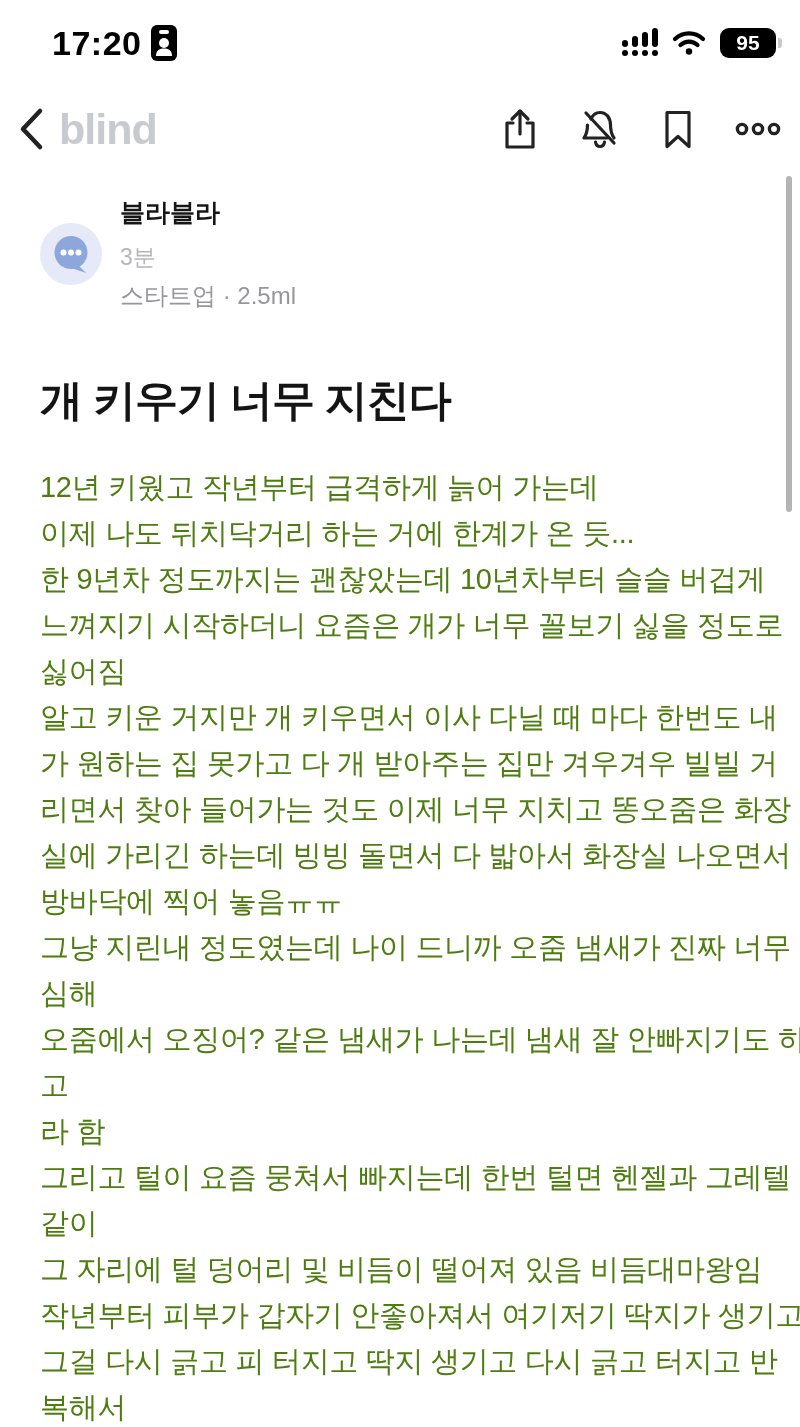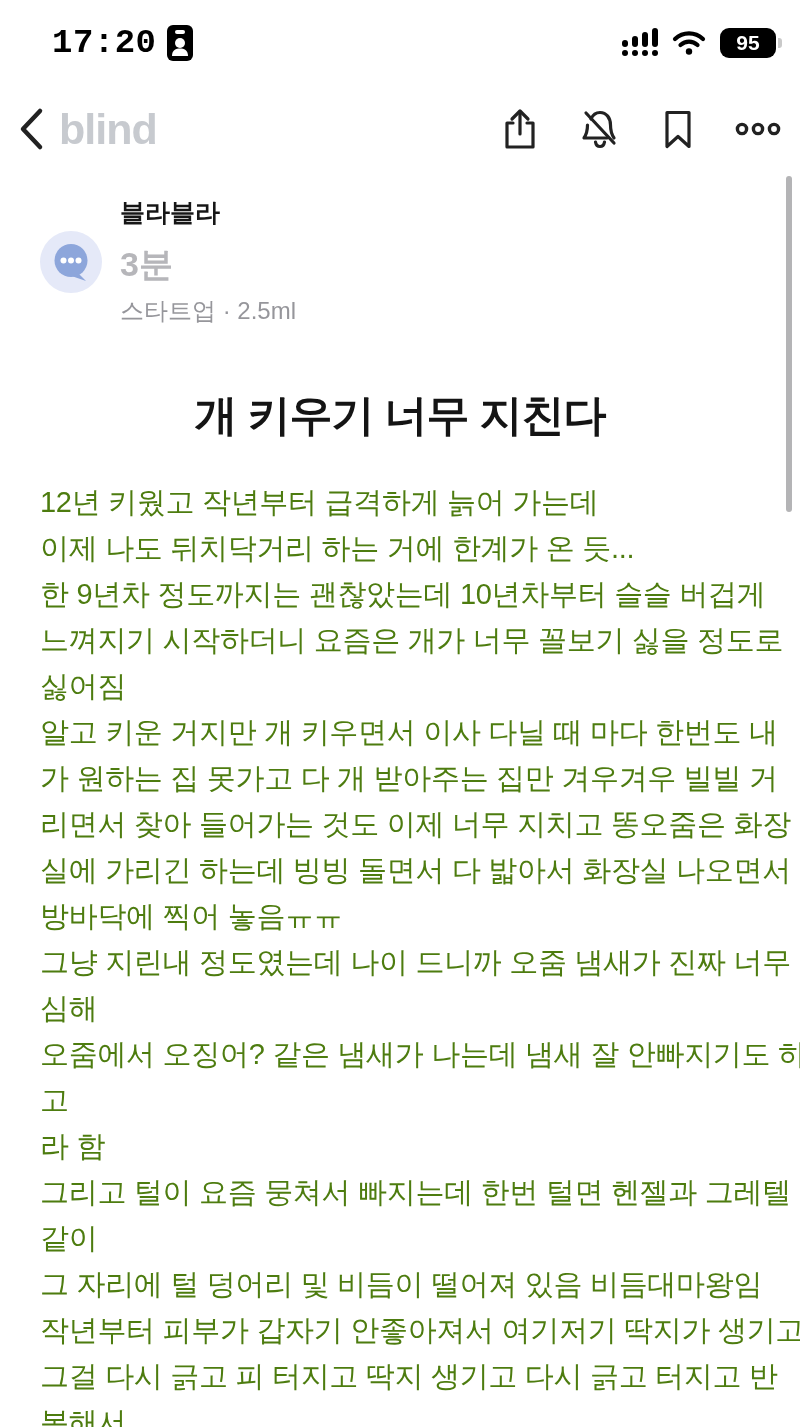--- a/index.html
+++ b/index.html
@@ -10,21 +10,21 @@
     position: relative; overflow: hidden;
     color: #1c1c1e;
   }
   .screen { width: 800px; height: 1427px; position: relative; background:#fff; }
 
   
   .status-bar {
     height: 72px; padding: 14px 24px 0 52px;
     display: flex; align-items: center; justify-content: space-between;
   }
-  .sb-left { display: flex; align-items: center; gap: 10px; font-family: Liberation Mono, monospace; }
+  .sb-left { display: flex; align-items: center; gap: 10px; }
   .sb-time { font-size: 34px; font-weight: 700; color: #000; letter-spacing: 0.5px; }
   .sb-right { display: flex; align-items: center; gap: 14px; }
   .cell-signal { display: flex; align-items: flex-end; gap: 4px; height: 26px; }
   .cell-col { display: flex; flex-direction: column; align-items: center; justify-content: flex-end; gap: 3px; }
   .cell-bar { width: 6px; background: #000; border-radius: 3px; }
   .cell-dot { width: 6px; height: 6px; background: #000; border-radius: 50%; }
   .battery {
     position: relative; width: 56px; height: 30px; background: #000;
     border-radius: 9px; display: flex; align-items: center; justify-content: center;
   }
@@ -43,27 +43,27 @@
   .logo { font-size: 43px; font-weight: 700; color: #c7cacf; letter-spacing: -1px; }
   .nav-right { display: flex; align-items: center; gap: 41px; }
   .icon-btn { display: flex; align-items: center; justify-content: center; cursor: pointer; }
 
   
   .post-header { margin: 32px 40px 0; display: flex; align-items: center; }
   .avatar { width: 62px; height: 62px; flex: 0 0 62px; }
   .ph-text { margin-left: 18px; }
   .ph-row1 { display: flex; align-items: baseline; gap: 13px; flex-direction: column; }
   .author { font-size: 25px; font-weight: 700; color: #161616; }
-  .posted-ago { font-size: 34px; color: #b6b6ba; font-weight: 700; }
+  .posted-ago { font-size: 23px; color: #b6b6ba; font-weight: 400; }
   .meta { margin-top: 7px; font-size: 24px; color: #96969b; }
 
   
   .post-title {
     margin: 60px 40px 0; font-size: 43px; font-weight: 800;
-    color: #141414; letter-spacing: -1px; line-height: 56px; text-align: center;
+    color: #141414; letter-spacing: -1px; line-height: 56px;
   }
   .post-body { margin: 36px 40px 0; }
   .body-line {
     font-size: 29px; line-height: 46px; color: #4d7c0f;
     white-space: nowrap; letter-spacing: -0.3px;
   }
 
   
   .scrollbar-thumb {
     position: absolute; right: 8px; top: 176px;

